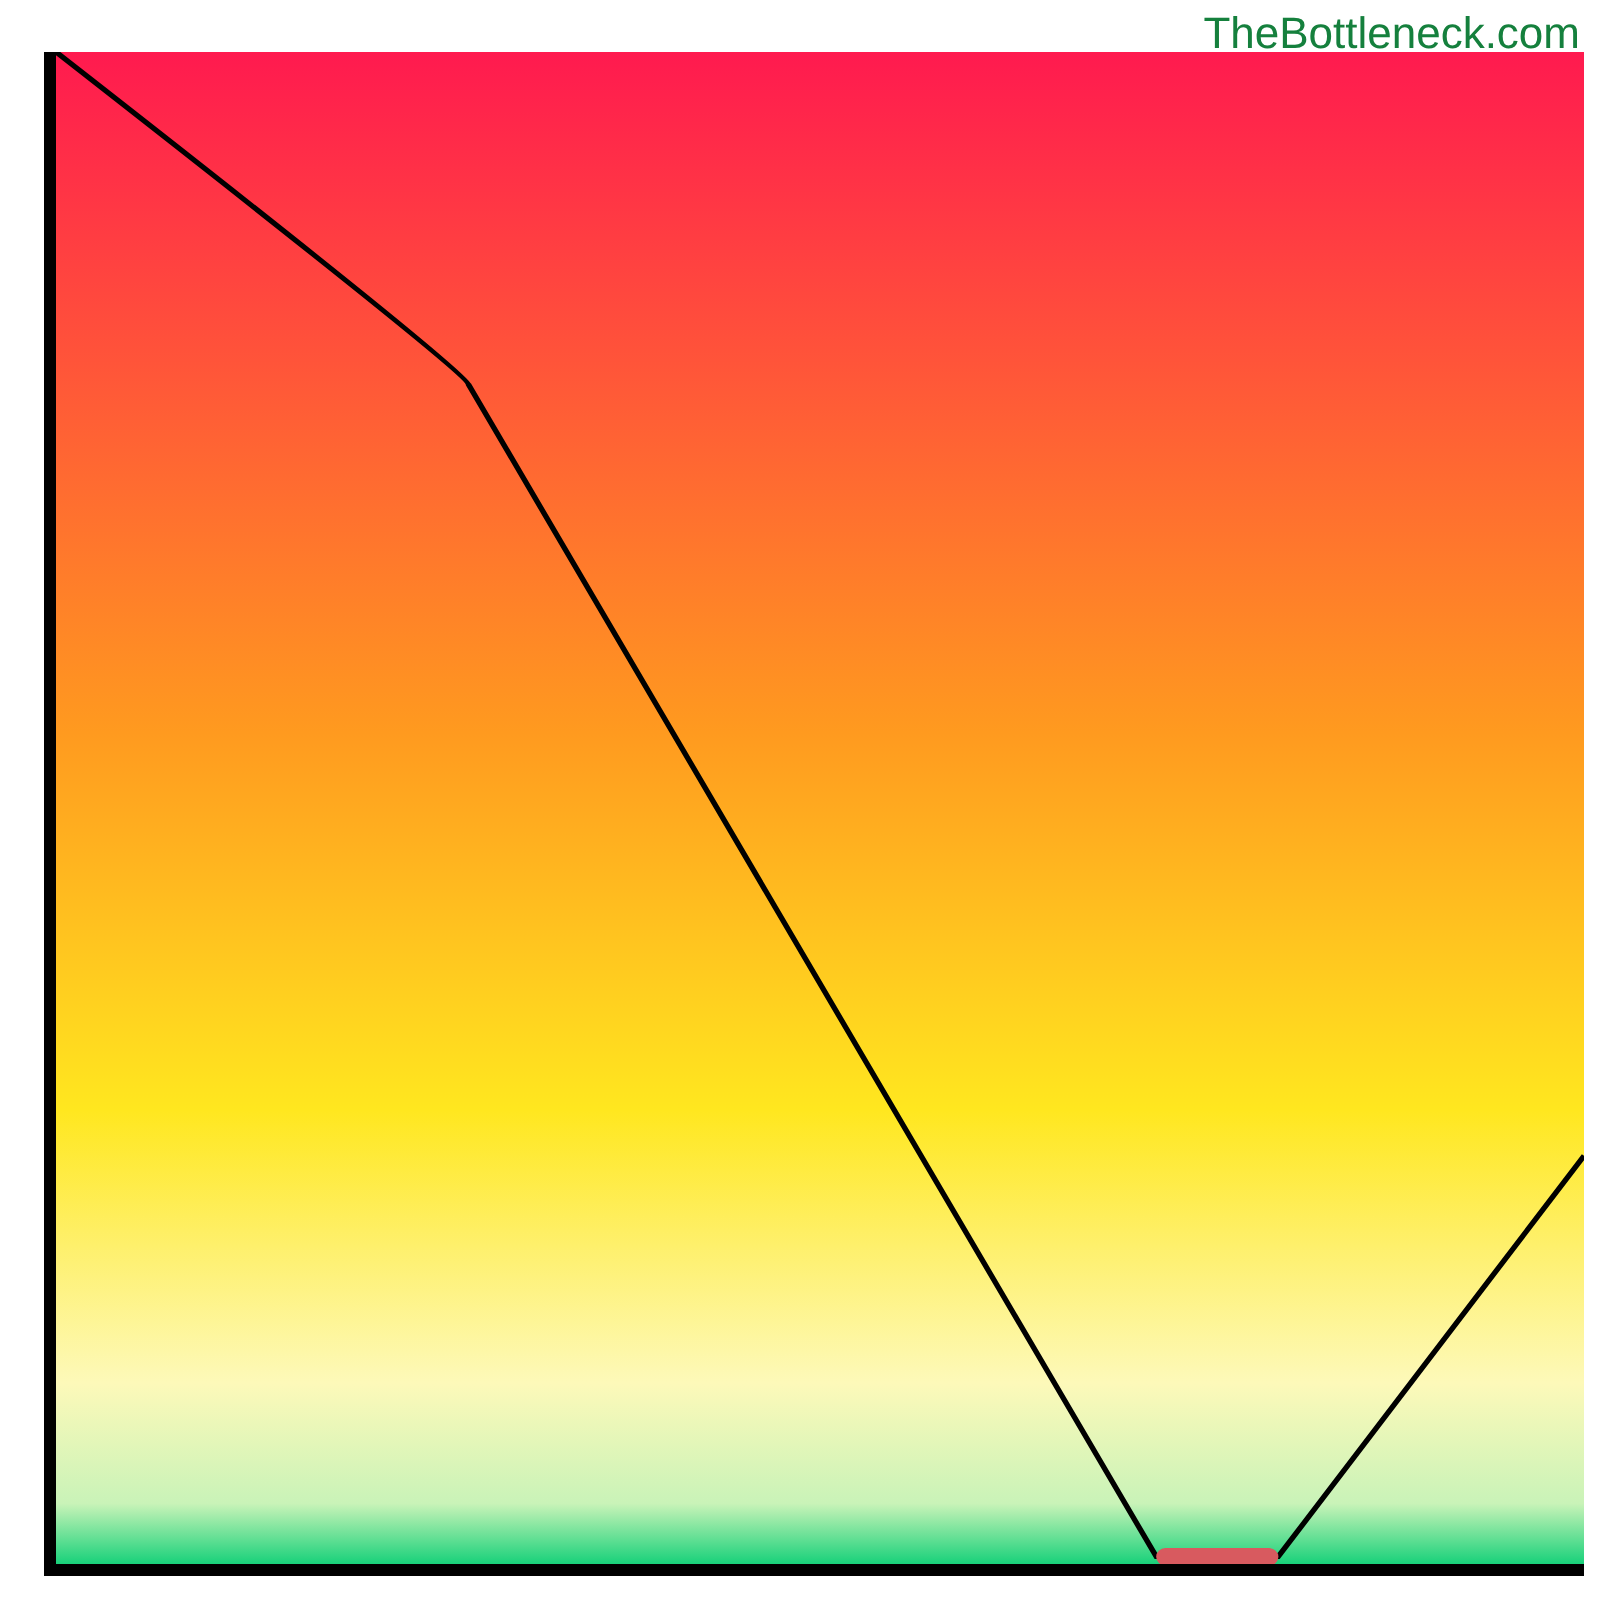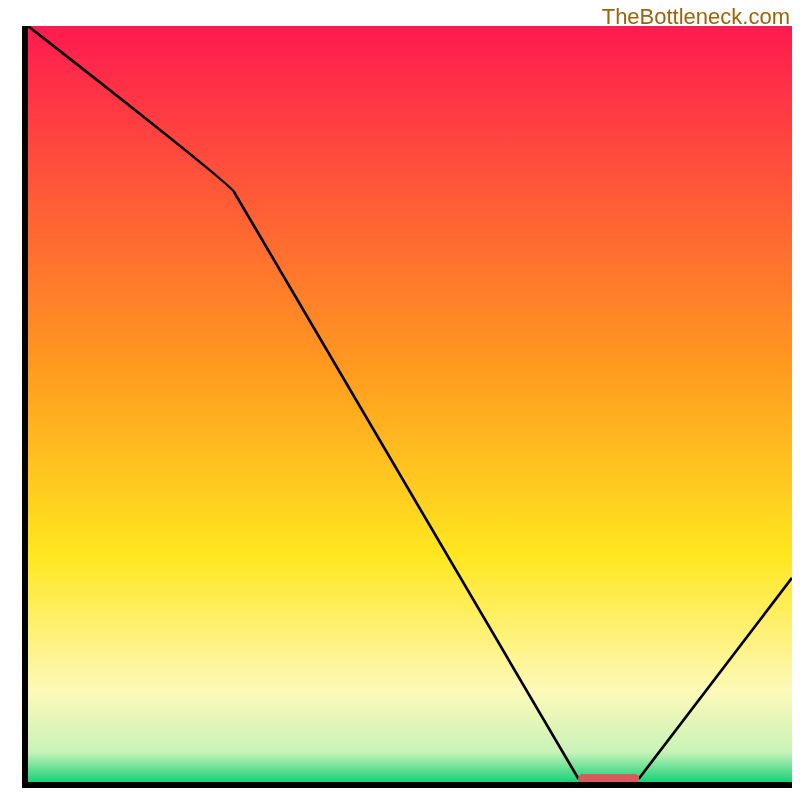--- a/index.html
+++ b/index.html
@@ -9,21 +9,21 @@
     height: 800px;
     font-family: Arial, Helvetica, sans-serif;
     background: #ffffff;
     position: relative;
   }
   .watermark {
     position: absolute;
     top: 4px;
     right: 10px;
     font-size: 22px;
-    color: #a16207;
+    color: #15803d;
     font-weight: 400;
     letter-spacing: 0;
     z-index: 10;
   }
   .plot-frame {
     position: absolute;
     left: 22px;
     top: 26px;
     width: 770px;
     height: 762px;

